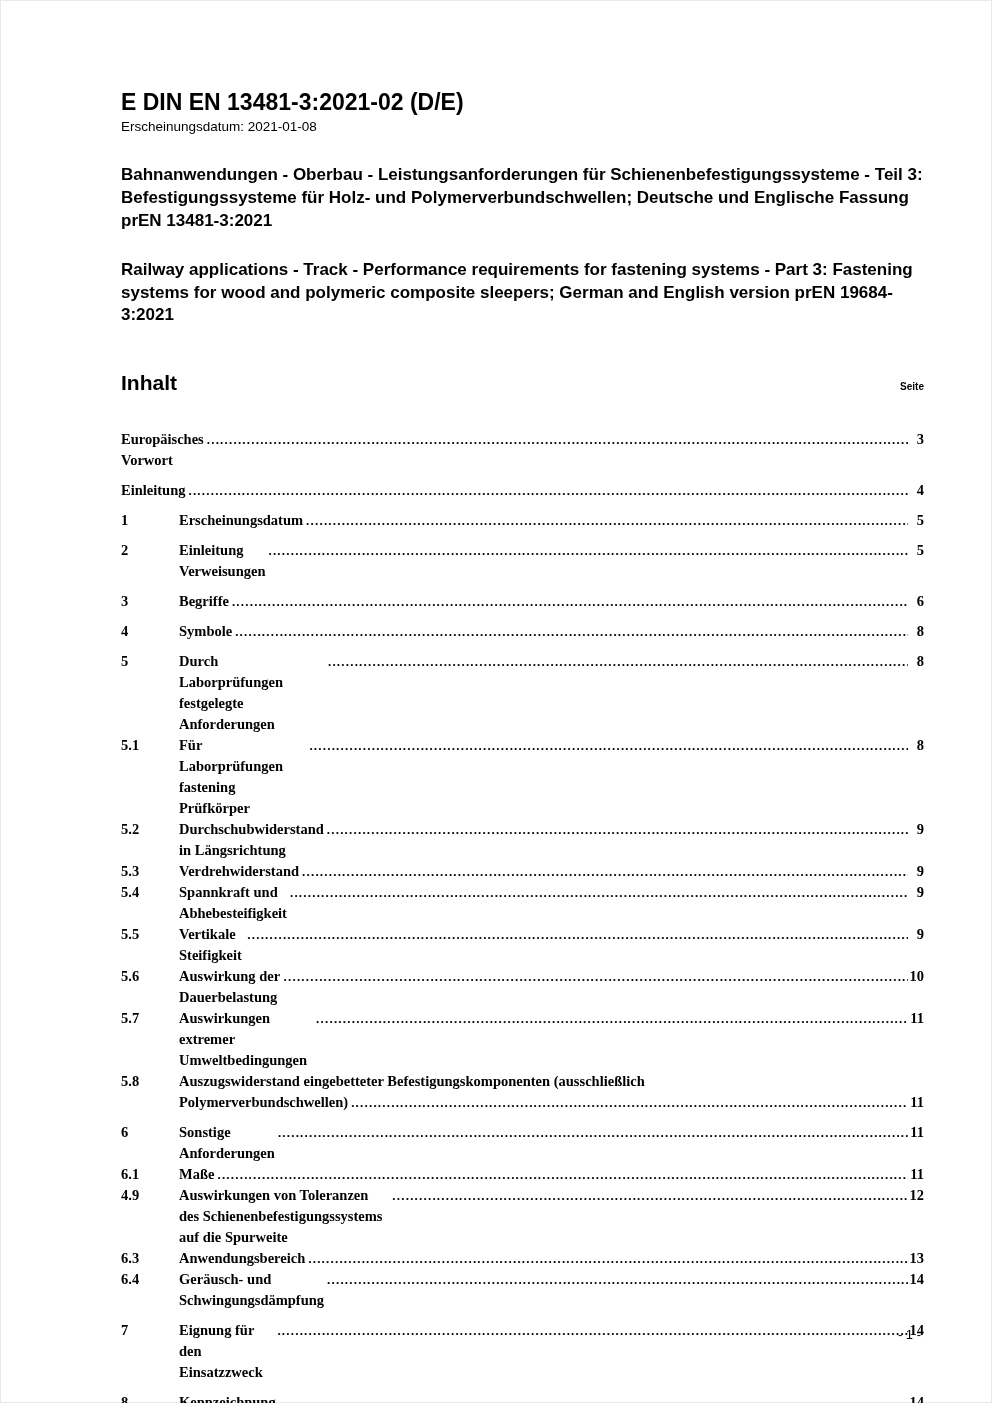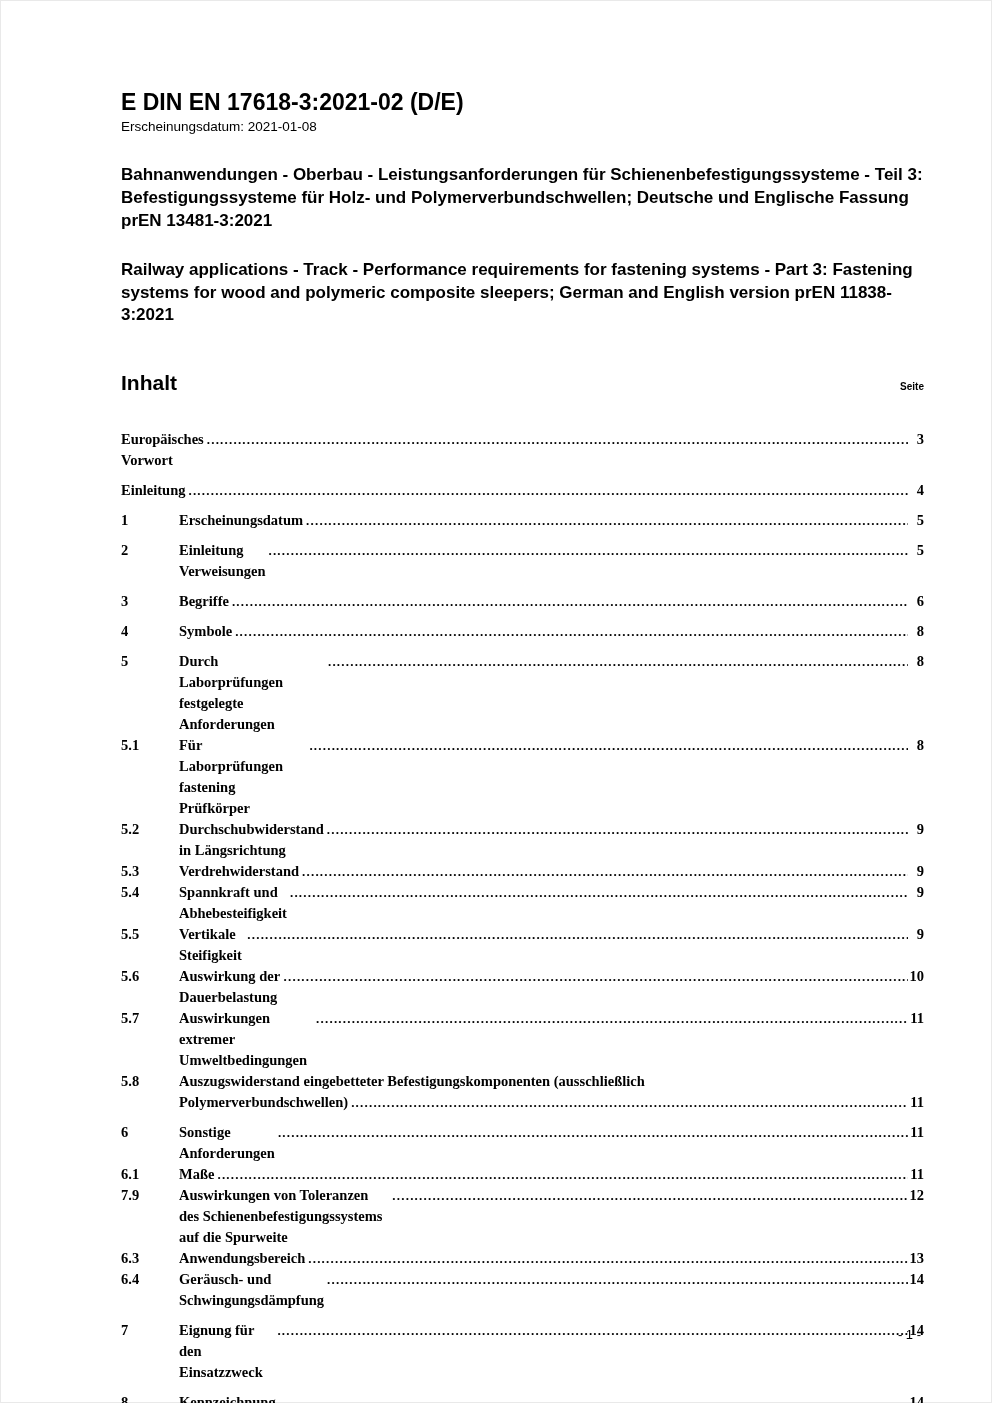--- a/index.html
+++ b/index.html
@@ -36,24 +36,24 @@
   }
   .pg { flex:0 0 auto; min-width:14px; text-align:right; }
   .page-footer { position:absolute; right:70px; bottom:60px; font-size:13px; }
 </style>
 </head>
 <body>
 
 <div class="page">
 
   <header>
-    <h1 class="doc-number">E DIN EN 17618-3:2021-02 (D/E)</h1>
+    <h1 class="doc-number">E DIN EN 13481-3:2021-02 (D/E)</h1>
     <div class="pubdate">Erscheinungsdatum: 2021-01-08</div>
     <p class="title-de">Bahnanwendungen - Oberbau - Leistungsanforderungen für Schienenbefestigungssysteme - Teil 3: Befestigungssysteme für Holz- und Polymerverbundschwellen; Deutsche und Englische Fassung prEN 13481-3:2021</p>
-    <p class="title-en">Railway applications - Track - Performance requirements for fastening systems - Part 3: Fastening systems for wood and polymeric composite sleepers; German and English version prEN 11838-3:2021</p>
+    <p class="title-en">Railway applications - Track - Performance requirements for fastening systems - Part 3: Fastening systems for wood and polymeric composite sleepers; German and English version prEN 19684-3:2021</p>
   </header>
 
   <div class="toc-head">
     <h2 class="inhalt">Inhalt</h2>
     <span class="seite">Seite</span>
   </div>
 
   <div class="toc">
 
       <div class="toc-row gap full">
@@ -175,21 +175,21 @@
       </div>
 
       <div class="toc-row">
         <span class="num">6.1</span>
         <span class="label">Maße</span>
         <span class="leader"></span>
         <span class="pg">11</span>
       </div>
 
       <div class="toc-row">
-        <span class="num">7.9</span>
+        <span class="num">4.9</span>
         <span class="label">Auswirkungen von Toleranzen des Schienenbefestigungssystems auf die Spurweite</span>
         <span class="leader"></span>
         <span class="pg">12</span>
       </div>
 
       <div class="toc-row">
         <span class="num">6.3</span>
         <span class="label">Anwendungsbereich</span>
         <span class="leader"></span>
         <span class="pg">13</span>

